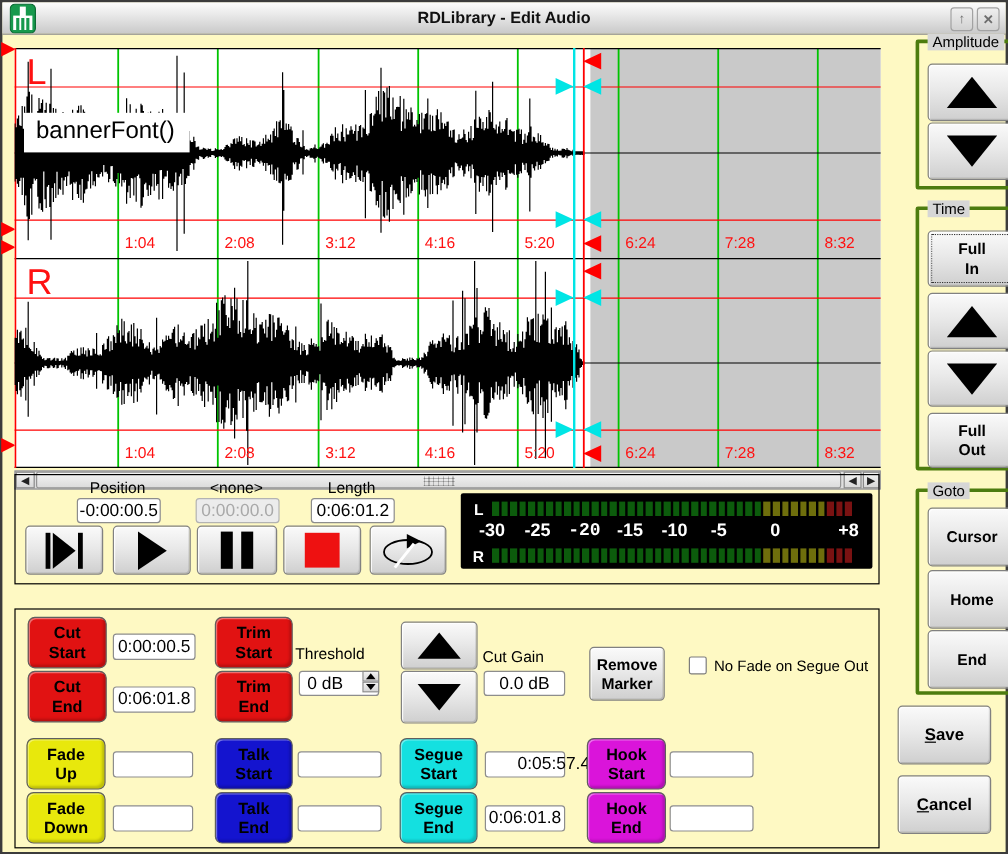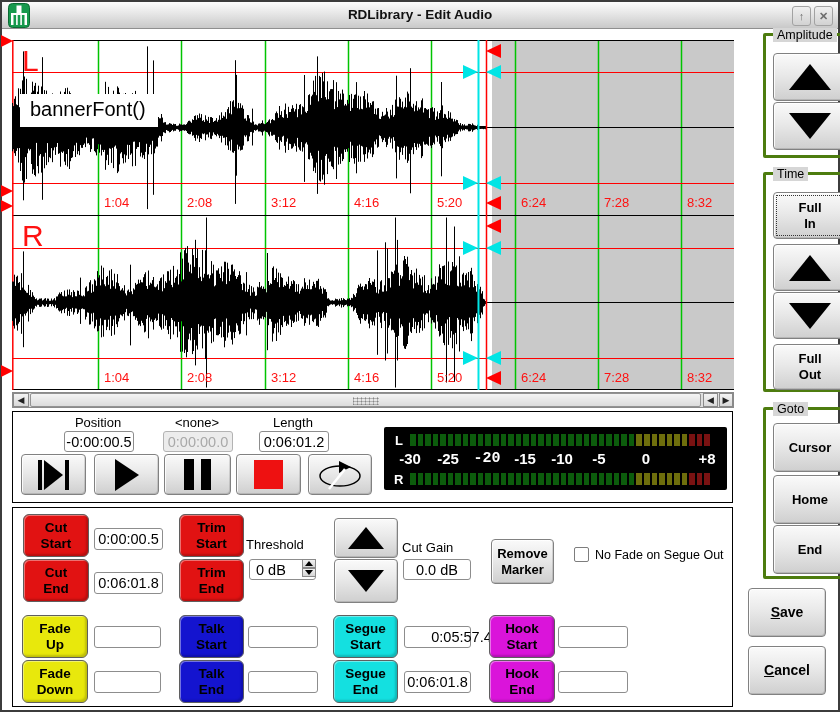--- a/index.html
+++ b/index.html
@@ -1,17 +1,17 @@
 <!DOCTYPE html>
 <html><head>
 <meta charset="utf-8">
 <style>
   html,body{margin:0;padding:0;background:#888;}
   *{box-sizing:border-box;font-family:"Liberation Sans",sans-serif;}
-  .window{position:relative;width:840px;height:712px;background:#ffffff;
+  .window{position:relative;width:840px;height:712px;background:#fef9c3;
     box-shadow:inset 0 0 0 2px #3c3c3c;overflow:hidden;}
   .titlebar{position:absolute;left:2px;top:2px;width:836px;height:27px;
     background:linear-gradient(#fdfdfd,#e6e6e6 45%,#c9c9c9);border-bottom:1px solid #8f8f8f;}
   .title{position:absolute;left:0;right:0;top:5px;text-align:center;font-weight:bold;
     font-size:13.5px;color:#111;}
   .tb-btn{position:absolute;top:4px;width:19px;height:20px;border:1px solid #a2a2a2;border-radius:3px;
     background:linear-gradient(#efefef,#d2d2d2);color:#6d6d6d;font-size:11px;font-weight:bold;
     display:flex;align-items:center;justify-content:center;}
   .btn{position:absolute;background:linear-gradient(#fafafa,#e9e9e9 45%,#cfcfcf);
     border:1px solid #818181;border-radius:4px;
@@ -148,21 +148,21 @@
 
   <div style="position:absolute;left:12px;top:392px;width:722px;height:16px;background:#dedede;border:1px solid #8a8a8a;">
     <div class="sb-btn" style="left:0;top:0;width:16px;height:14px;">◀</div>
     <div style="position:absolute;left:17px;top:0;width:671px;height:14px;background:linear-gradient(#f4f4f4,#dcdcdc);border:1px solid #939393;border-radius:2px;">
       <div style="position:absolute;left:50%;top:3px;width:26px;height:8px;transform:translateX(-50%);background-image:repeating-linear-gradient(90deg,#a8a8a8 0 1px,transparent 1px 4px),repeating-linear-gradient(0deg,#a8a8a8 0 1px,transparent 1px 3px);background-blend-mode:multiply;opacity:.8;"></div>
     </div>
     <div class="sb-btn" style="left:690px;top:0;width:15px;height:14px;">◀</div>
     <div class="sb-btn" style="left:706px;top:0;width:14px;height:14px;">▶</div>
   </div>
 
-  <div style="position:absolute;left:12px;top:411px;width:721px;height:92px;border:1px solid #000;">
+  <div style="position:absolute;left:12px;top:395px;width:721px;height:92px;border:1px solid #000;">
     <div class="lbl" style="left:40px;top:3px;width:90px;">Position</div>
     <div class="lbl" style="left:139px;top:3px;width:90px;">&lt;none&gt;</div>
     <div class="lbl" style="left:235px;top:3px;width:90px;">Length</div>
     <div class="field" style="left:51px;top:19px;width:70px;height:21px;">-0:00:00.5</div>
     <div class="field disabled" style="left:150px;top:19px;width:70px;height:21px;">0:00:00.0</div>
     <div class="field" style="left:246px;top:19px;width:70px;height:21px;">0:06:01.2</div>
 
     <div class="btn" style="left:8px;top:42px;width:65px;height:41px;gap:2px;">
       <div style="width:4px;height:30px;background:#000;"></div>
       <div style="width:0;height:0;border-top:15px solid transparent;border-bottom:15px solid transparent;border-left:19px solid #000;"></div>

